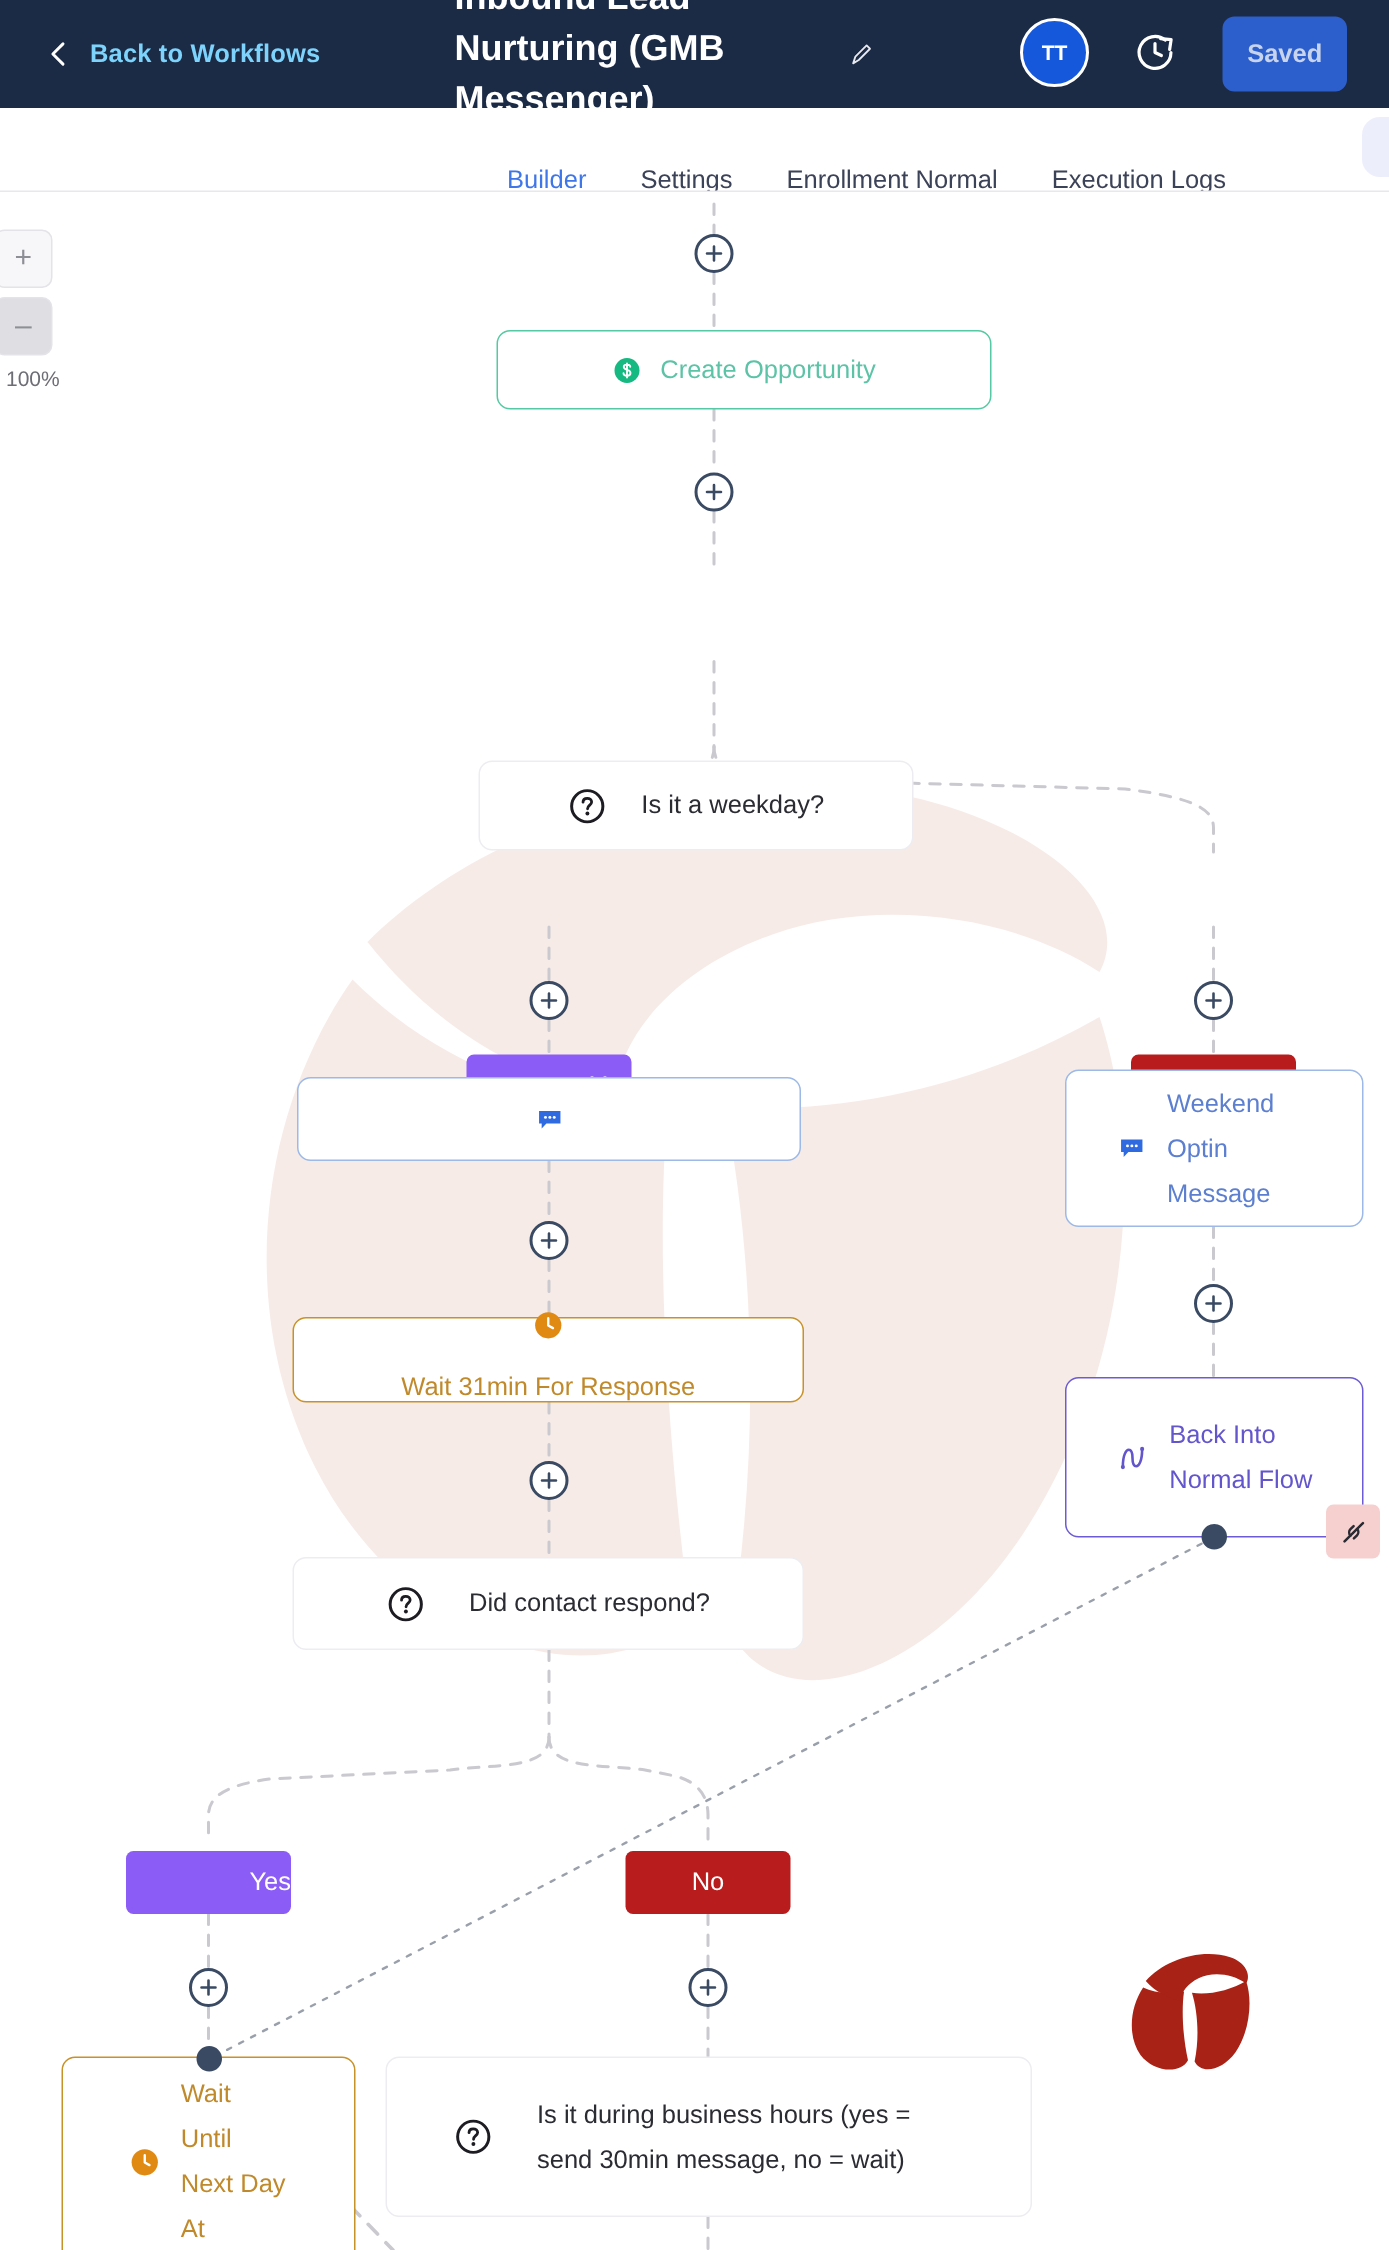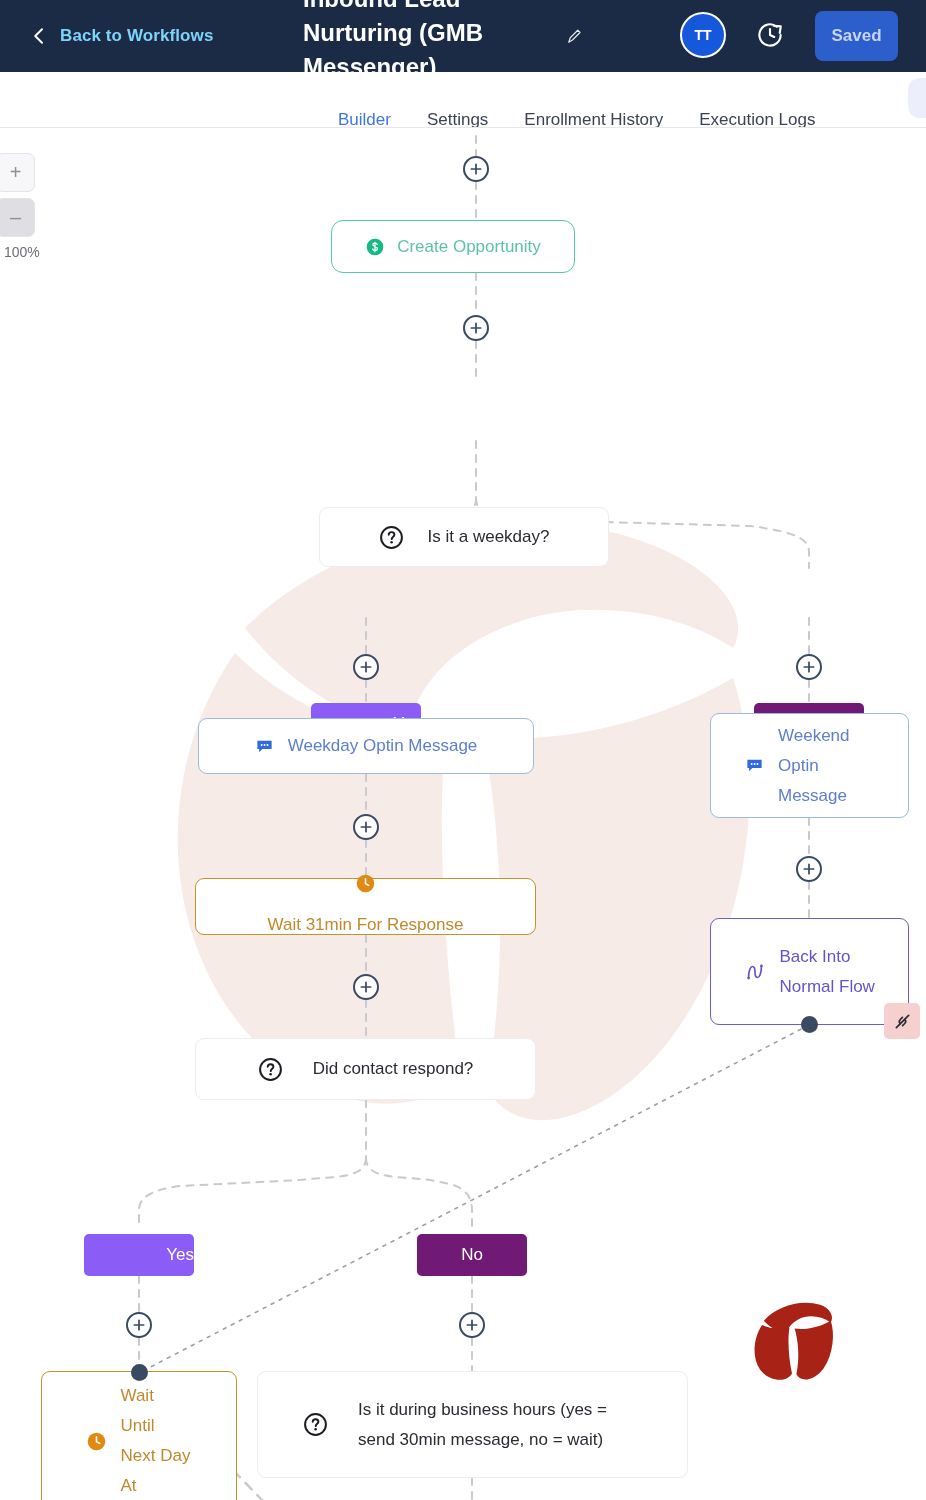--- a/index.html
+++ b/index.html
@@ -126,21 +126,21 @@
   .node-amber .nlabel { color: #c08a2c; }
   .node-purple { border: 1px solid #6c5bd4; }
   .node-purple .nlabel { color: #6355cc; }
 
   .pill {
     position: absolute; border-radius: 5px; color: #fff;
     font-size: 17px; display: flex; align-items: center; justify-content: center;
     cursor: pointer;
   }
   .pill-yes { background: #8b5cf6; justify-content: flex-end; }
-  .pill-no  { background: #701a75; }
+  .pill-no  { background: #b91c1c; }
 
   .plus {
     position: absolute; width: 26px; height: 26px; border-radius: 50%;
     border: 2px solid #3a4a63; background: #ffffff;
     display: flex; align-items: center; justify-content: center; cursor: pointer;
   }
   .handle-dot {
     position: absolute; width: 17px; height: 17px; border-radius: 50%;
     background: #3a4a63; cursor: pointer;
   }
@@ -190,21 +190,21 @@
 
   <div class="tabbar">
     <div class="tabs">
       <div class="tab active">
         <span>Builder</span>
       </div>
       <div class="tab">
         <span>Settings</span>
       </div>
       <div class="tab">
-        <span>Enrollment History</span>
+        <span>Enrollment Normal</span>
       </div>
       <div class="tab">
         <span>Execution Logs</span>
       </div>
     </div>
     <div class="tab-extra"></div>
   </div>
 
   <div class="canvas">
 
@@ -324,21 +324,21 @@
       <svg viewBox="0 0 24 24" width="16" height="16">
         <path d="M12 5 L12 19 M5 12 L19 12" stroke="#3a4a63" stroke-width="2.6" stroke-linecap="round"></path>
       </svg>
     </div>
     <div class="plus" style="left:459px; top:1184px;">
       <svg viewBox="0 0 24 24" width="16" height="16">
         <path d="M12 5 L12 19 M5 12 L19 12" stroke="#3a4a63" stroke-width="2.6" stroke-linecap="round"></path>
       </svg>
     </div>
 
-    <div class="node node-green" style="left:331px; top:92px; width:244px; height:53px; gap:12px;border-radius:12px;">
+    <div class="node node-green" style="left:331px; top:92px; width:330px; height:53px; gap:12px;">
       <span class="nico">
         <svg viewBox="0 0 24 24" width="20" height="20">
           <circle cx="12" cy="12" r="10" fill="#16b981"></circle>
           <path d="M12 6.4 L12 17.6 M14.6 9 C14.6 7.9 13.4 7.3 12 7.3 C10.6 7.3 9.4 7.9 9.4 9.1 C9.4 11.9 14.8 10.8 14.8 14 C14.8 15.4 13.5 16.2 12 16.2 C10.4 16.2 9.2 15.4 9.2 14.2" fill="none" stroke="#ffffff" stroke-width="1.5" stroke-linecap="round"></path>
         </svg>
       </span>
       <span class="nlabel">Create Opportunity</span>
     </div>
 
     <div class="node node-cond" style="left:319px; top:379px; width:290px; height:60px; gap:24px;">
@@ -361,21 +361,20 @@
 
     <div class="node node-blue" style="left:198px; top:590px; width:336px; height:56px; gap:14px;">
       <span class="nico">
         <svg viewBox="0 0 24 24" width="19" height="19">
           <path d="M3 4.6 H21 V15.2 H9.2 L5.2 19.4 V15.2 H3 Z" fill="#2f6ae0"></path>
           <circle cx="8.4" cy="10" r="1.25" fill="#ffffff"></circle>
           <circle cx="12.1" cy="10" r="1.25" fill="#ffffff"></circle>
           <circle cx="15.8" cy="10" r="1.25" fill="#ffffff"></circle>
         </svg>
       </span>
-      <span class="nlabel">Weekday Optin Message</span>
     </div>
 
     <div class="node node-blue" style="left:710px; top:585px; width:199px; height:105px; gap:14px; padding:0 14px;">
       <span class="nico">
         <svg viewBox="0 0 24 24" width="19" height="19">
           <path d="M3 4.6 H21 V15.2 H9.2 L5.2 19.4 V15.2 H3 Z" fill="#2f6ae0"></path>
           <circle cx="8.4" cy="10" r="1.25" fill="#ffffff"></circle>
           <circle cx="12.1" cy="10" r="1.25" fill="#ffffff"></circle>
           <circle cx="15.8" cy="10" r="1.25" fill="#ffffff"></circle>
         </svg>

